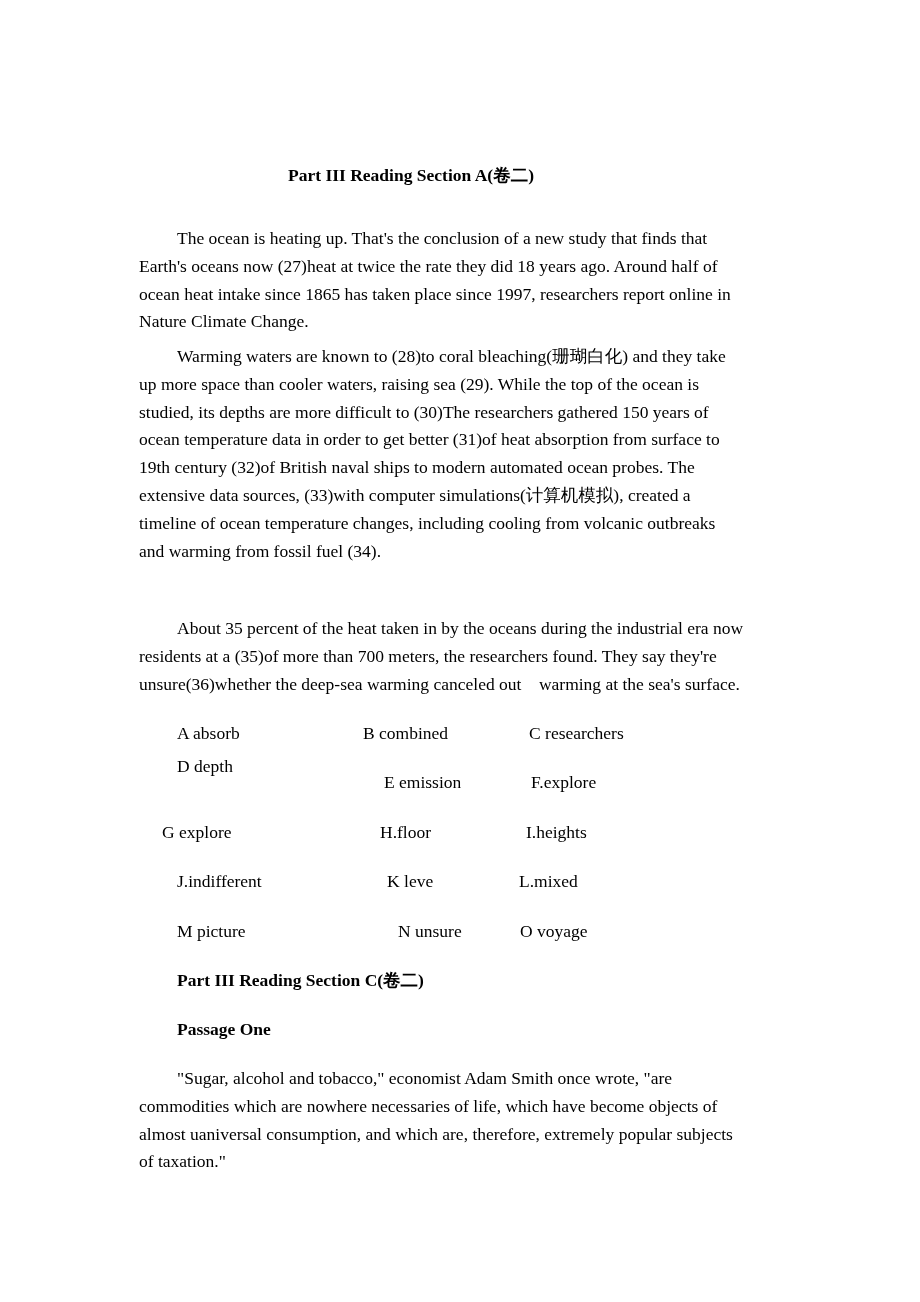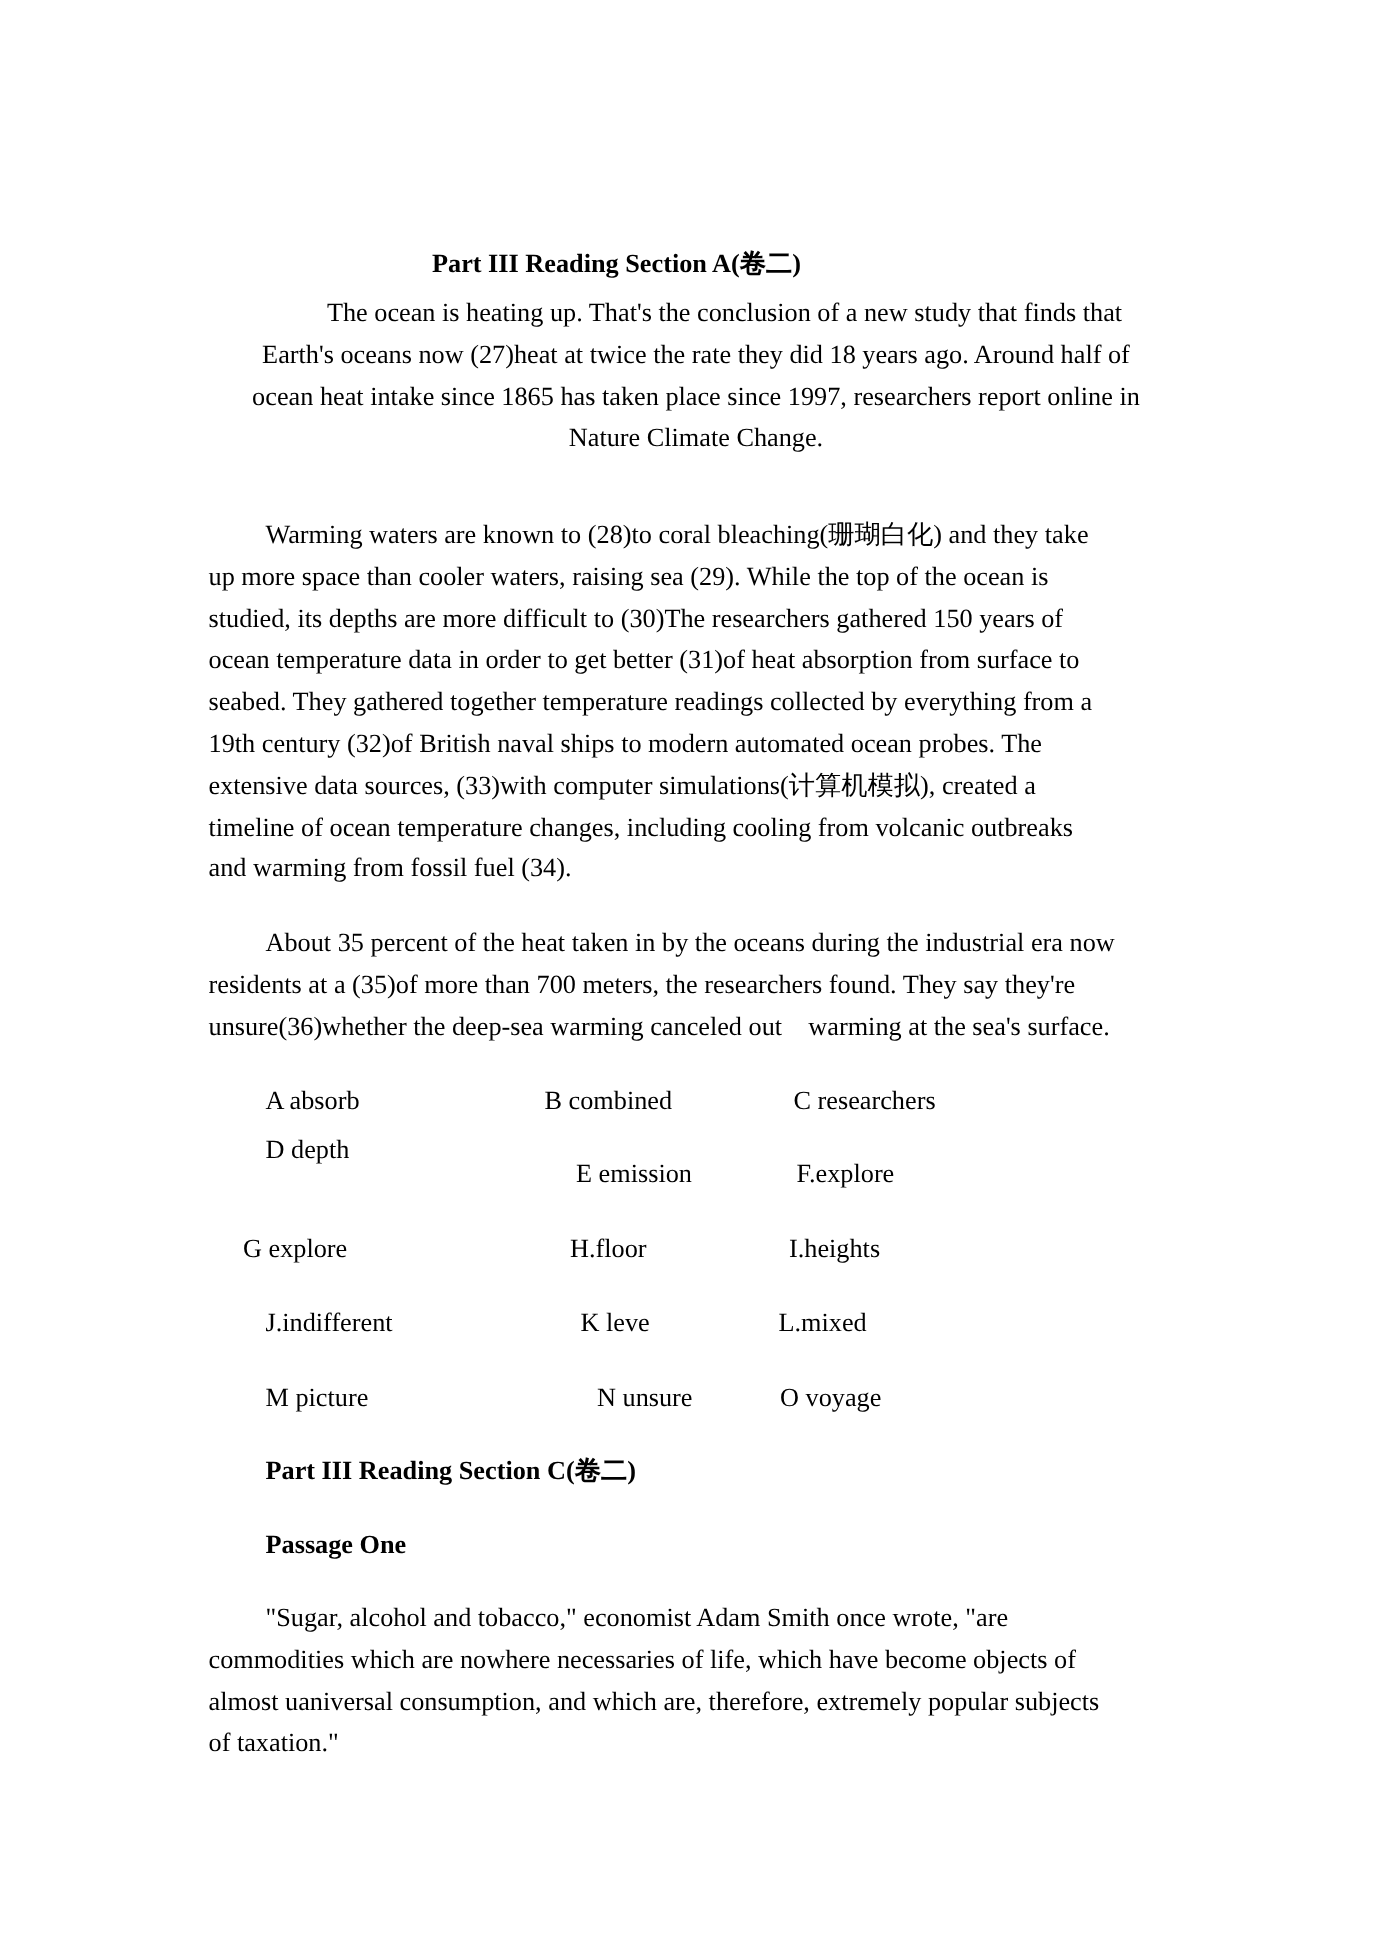--- a/index.html
+++ b/index.html
@@ -43,21 +43,21 @@
       line-height: 27.8px;
       text-align: left;
     }
     .para .line {
       display: block;
       white-space: nowrap;
     }
     .para .line.indent {
       padding-left: 38px;
     }
-    .p1 { top: 195px; text-align: center; }
+    .p1 { top: 225px; }
     .p2 { top: 343px; }
     .p3 { top: 615px; }
     .p4 { top: 1065px; }
 
     .option {
       position: absolute;
       white-space: nowrap;
       font-size: 17.5px;
       line-height: 28px;
     }
@@ -76,21 +76,20 @@
     <span class="line">Earth's oceans now (27)heat at twice the rate they did 18 years ago. Around half of</span>
     <span class="line">ocean heat intake since 1865 has taken place since 1997, researchers report online in</span>
     <span class="line">Nature Climate Change.</span>
   </div>
 
   <div class="para p2">
     <span class="line indent">Warming waters are known to (28)to coral bleaching(珊瑚白化) and they take</span>
     <span class="line">up more space than cooler waters, raising sea (29). While the top of the ocean is</span>
     <span class="line">studied, its depths are more difficult to (30)The researchers gathered 150 years of</span>
     <span class="line">ocean temperature data in order to get better (31)of heat absorption from surface to</span>
-    <span class="line">seabed. They gathered together temperature readings collected by everything from a</span>
     <span class="line">19th century (32)of British naval ships to modern automated ocean probes. The</span>
     <span class="line">extensive data sources, (33)with computer simulations(计算机模拟), created a</span>
     <span class="line">timeline of ocean temperature changes, including cooling from volcanic outbreaks</span>
     <span class="line">and warming from fossil fuel (34).</span>
   </div>
 
   <div class="para p3">
     <span class="line indent">About 35 percent of the heat taken in by the oceans during the industrial era now</span>
     <span class="line">residents at a (35)of more than 700 meters, the researchers found. They say they're</span>
     <span class="line" style="white-space: pre;">unsure(36)whether the deep-sea warming canceled out    warming at the sea's surface.</span>

